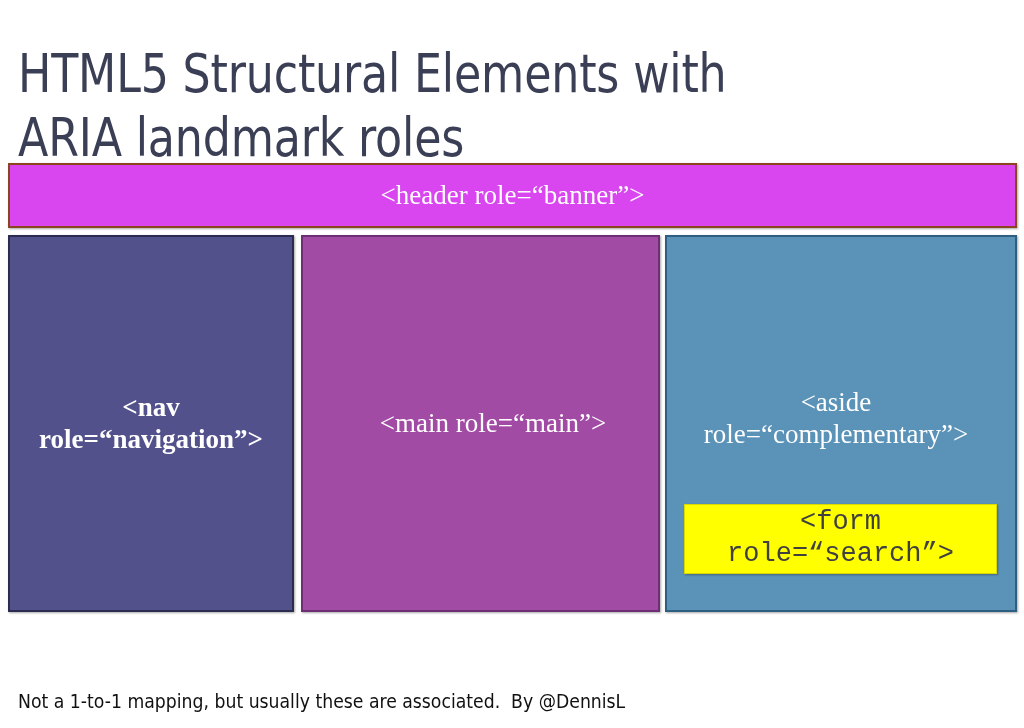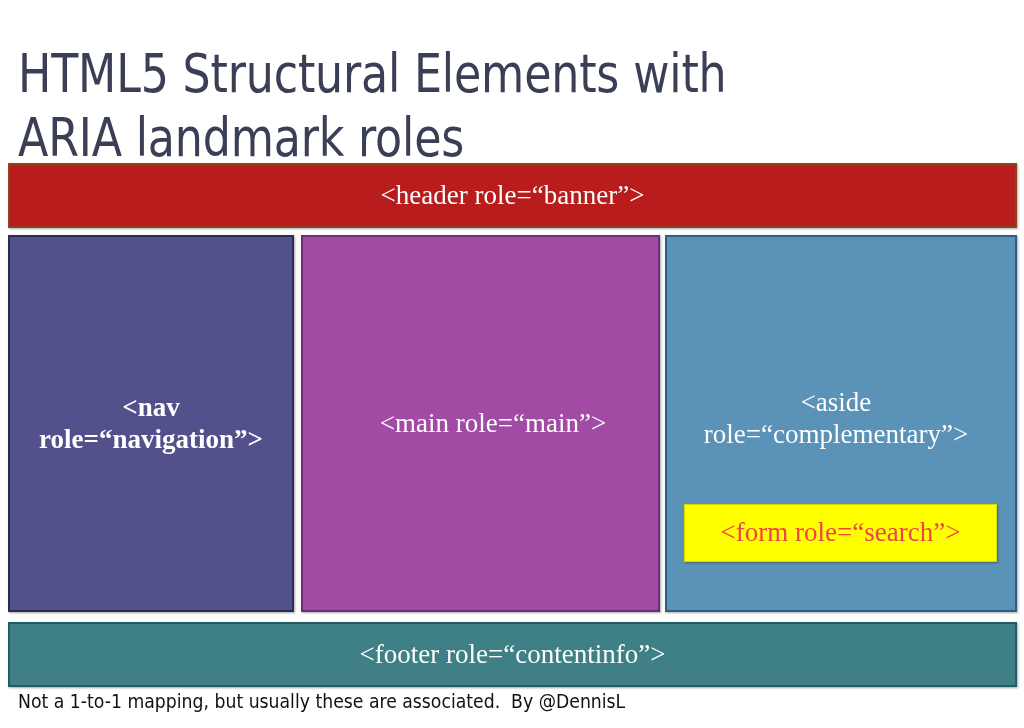--- a/index.html
+++ b/index.html
@@ -60,21 +60,21 @@
     white-space: pre-line;
     line-height: 1.18;
   }
 
   
   #landmark-header {
     left: 8px;
     top: 163px;
     width: 1009px;
     height: 65px;
-    background: #b91c1c;
+    background: #d946ef;
     border-color: #8a4520;
     font-size: 27px;
   }
 
   
   #landmark-nav {
     left: 8px;
     top: 235px;
     width: 286px;
     height: 377px;
@@ -117,28 +117,28 @@
     white-space: pre-line;
     line-height: 1.18;
   }
 
   
   #landmark-form {
     position: absolute;
     left: 17px;
     top: 267px;
     width: 313px;
-    height: 58px;
+    height: 70px;
     background: #ffff00;
     border: 1px solid #d9d900;
-    color: #ef4444;
+    color: #404040;
     display: flex;
     align-items: center;
     justify-content: center;
-    font-family: Liberation Serif, serif;
+    font-family: Liberation Mono, monospace;
     font-size: 27px;
     box-shadow: 1px 1px 2px rgba(0,0,0,0.3);
     box-sizing: border-box;
   }
 
   
   #landmark-footer {
     left: 8px;
     top: 622px;
     width: 1009px;
@@ -185,19 +185,16 @@
 
   <div class="landmark" id="landmark-aside">
     <span class="label" id="aside-label">&lt;aside
 role=“complementary”&gt;</span>
 
     <div id="landmark-form">
       <span class="label">&lt;form role=“search”&gt;</span>
     </div>
   </div>
 
-  <div class="landmark" id="landmark-footer">
-    <span class="label">&lt;footer role=“contentinfo”&gt;</span>
-  </div>
 
 </div>
 
 <div id="caption">Not a 1-to-1 mapping, but usually these are associated.  By @DennisL</div>
 
 </body></html>

